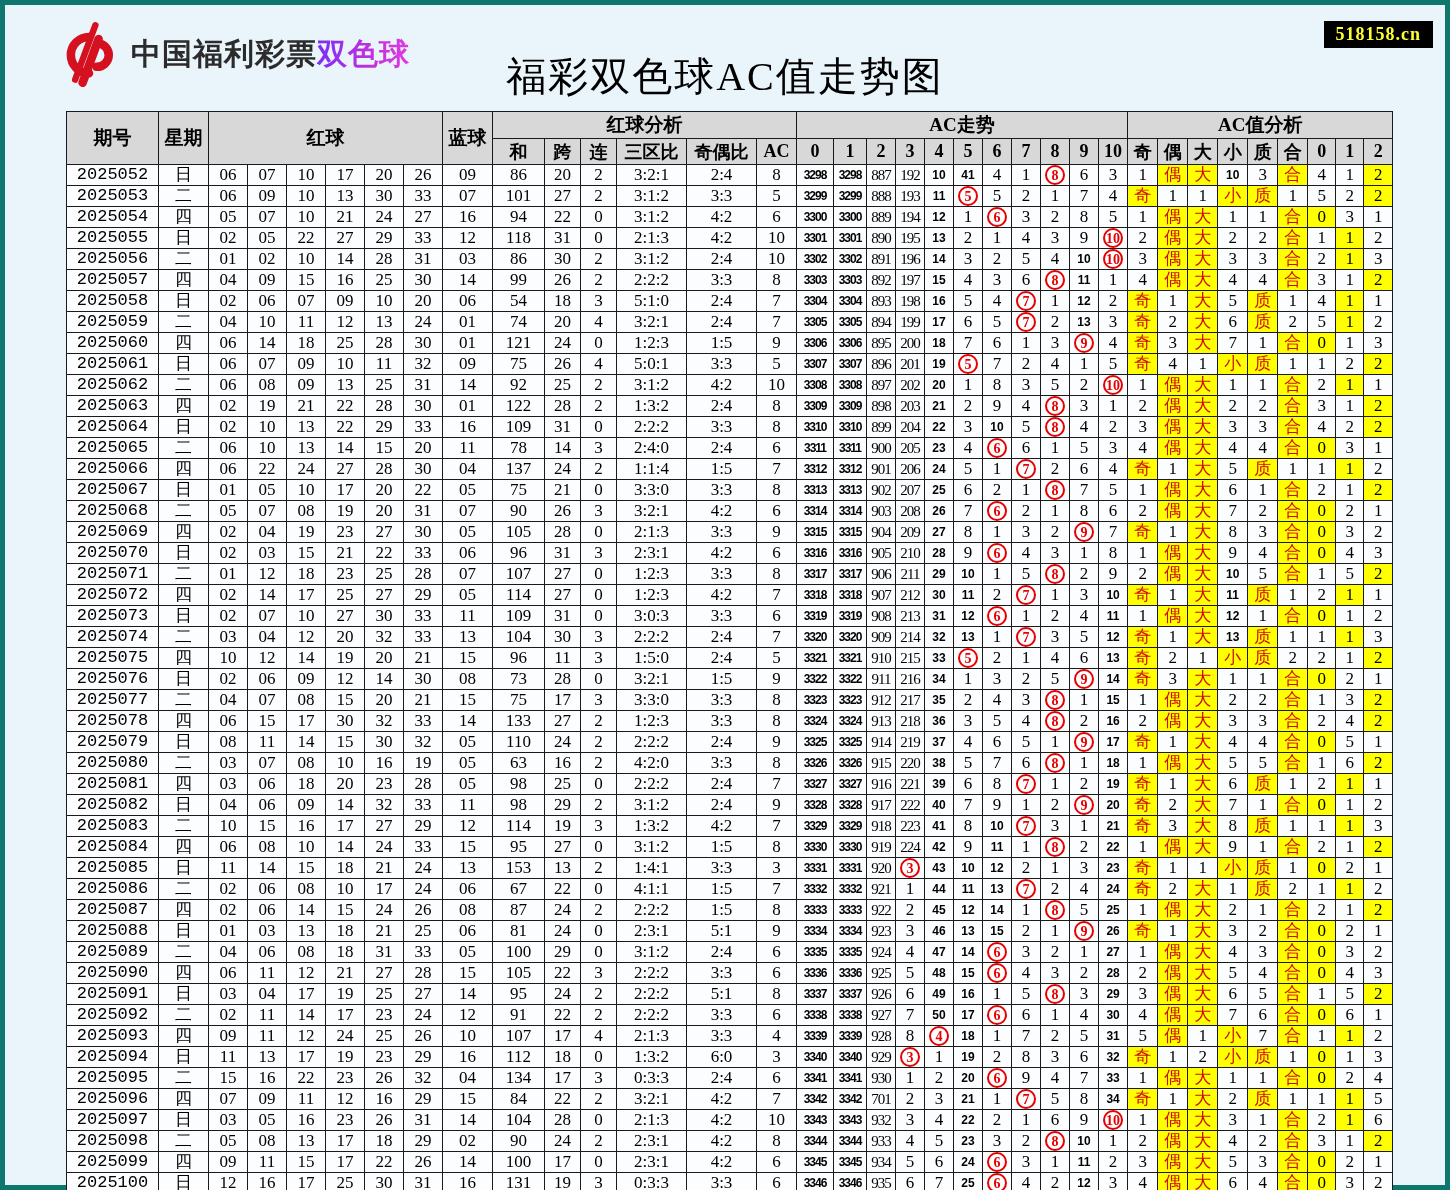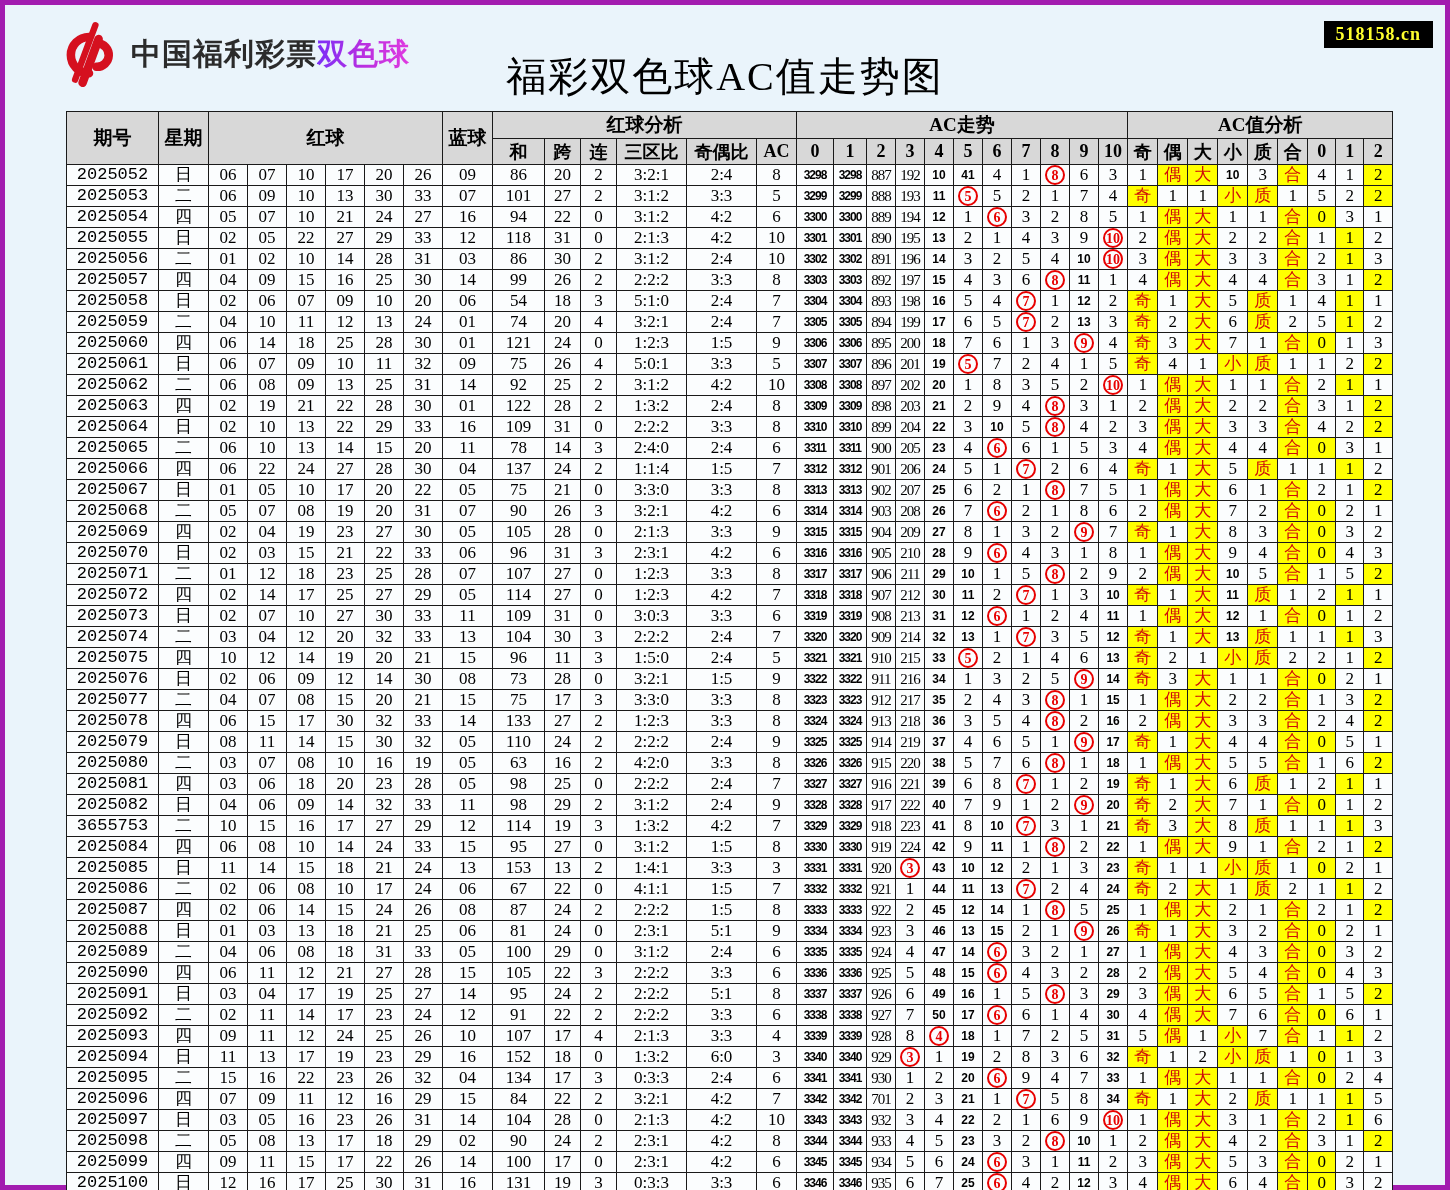--- a/index.html
+++ b/index.html
@@ -1,17 +1,17 @@
 <!DOCTYPE html>
 <html><head>
 <meta charset="utf-8">
 <style>
   html,body{margin:0;padding:0;}
   body{width:1450px;height:1190px;overflow:hidden;font-family:"Liberation Serif","DejaVu Serif",serif;}
-  .page{position:absolute;inset:0;border:5px solid #a21caf;background:#eaf4fb;box-sizing:border-box;}
+  .page{position:absolute;inset:0;border:5px solid #0f766e;background:#eaf4fb;box-sizing:border-box;}
   
   .hdr{position:relative;height:106px;}
   .logo{position:absolute;left:52px;top:16px;display:flex;align-items:center;}
   .logo-ic{width:64px;height:66px;}
   .logo-txt{margin-left:10px;font-family:"Liberation Sans","DejaVu Sans",sans-serif;font-weight:bold;font-size:30px;letter-spacing:1px;white-space:nowrap;}
   .logo-main{color:#2b2b2b;}
   .logo-sub{color:#a335e8;background:linear-gradient(90deg,#7b2ff7,#b92fe0,#e03ae0);-webkit-background-clip:text;background-clip:text;-webkit-text-fill-color:transparent;}
   .title{position:absolute;left:0;right:0;top:44px;text-align:center;font-size:40px;color:#000;letter-spacing:2px;}
   .badge{position:absolute;top:16px;right:12px;background:#000;color:#ffff2e;font-weight:bold;font-size:18px;padding:3px 12px;font-family:"Liberation Serif",serif;letter-spacing:1px;}
   
@@ -1267,21 +1267,21 @@
           <td class="">2</td>
           <td class="hl redc">大</td>
           <td class="">7</td>
           <td class="">1</td>
           <td class="hl redc">合</td>
           <td class="hl">0</td>
           <td class="">1</td>
           <td class="">2</td>
         </tr>
         <tr>
-          <td class="per">3655753</td>
+          <td class="per">2025083</td>
           <td>二</td>
           <td>10</td>
           <td>15</td>
           <td>16</td>
           <td>17</td>
           <td>27</td>
           <td>29</td>
           <td>12</td>
           <td>114</td>
           <td>19</td>
@@ -1683,21 +1683,21 @@
         <tr>
           <td class="per">2025094</td>
           <td>日</td>
           <td>11</td>
           <td>13</td>
           <td>17</td>
           <td>19</td>
           <td>23</td>
           <td>29</td>
           <td>16</td>
-          <td>152</td>
+          <td>112</td>
           <td>18</td>
           <td>0</td>
           <td>1:3:2</td>
           <td>6:0</td>
           <td>3</td>
           <td class="n4">3340</td>
           <td class="n4">3340</td>
           <td class="n3">929</td>
           <td><span class="circ">3</span></td>
           <td class="">1</td>

